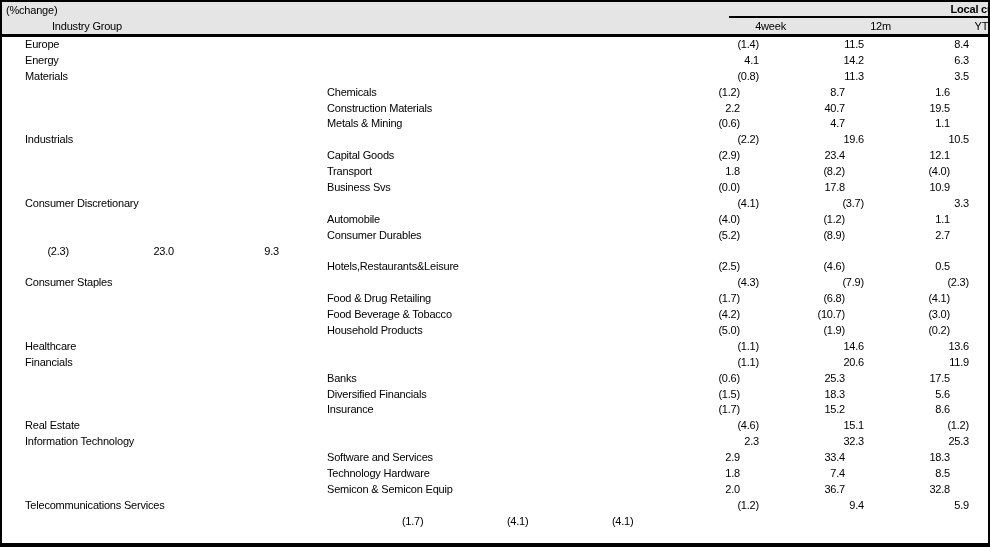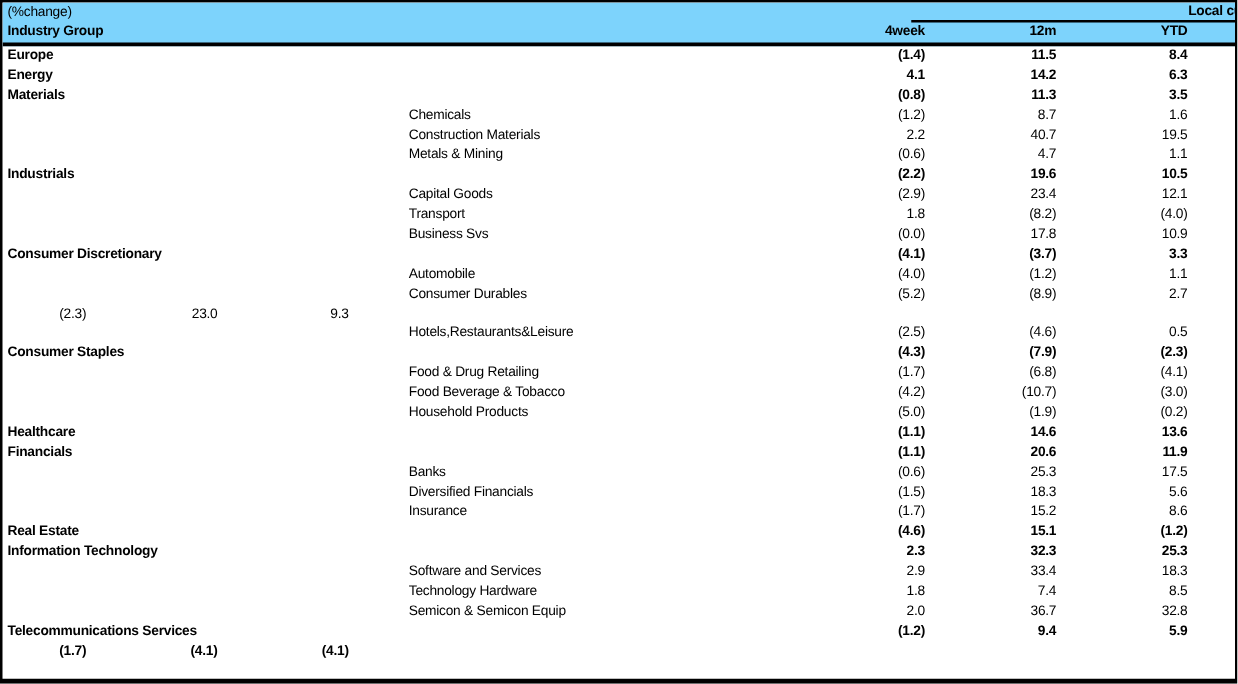--- a/index.html
+++ b/index.html
@@ -16,21 +16,21 @@
     border-bottom: 4px solid #000;
     overflow: hidden;
     font-family: "Liberation Sans", sans-serif;
     font-size: 11px;
     letter-spacing: -0.2px;
     color: #000;
   }
 
   
   .hdr {
-    background: #7dd3fc;
+    background: #e5e5e5;
     border-bottom: 3px solid #000;
   }
   .hdr-row1 {
     position: relative;
     height: 16px;
   }
   .pct-note {
     position: absolute;
     left: 4px;
     top: 1px;
@@ -45,22 +45,23 @@
     height: 16px;
     line-height: 14px;
     text-align: right;
     font-weight: bold;
     border-bottom: 2px solid #000;
   }
   .hdr-row2 {
     display: flex;
     height: 16px;
     line-height: 15px;
-    font-weight: bold;
-    align-items: flex-start;
+    font-weight: normal;
+    align-items: flex-end;
+    margin-left: 46px;
   }
 
   
   .lbl-col {
     flex: 0 0 671px;
     padding-left: 4px;
     white-space: nowrap;
     overflow: hidden;
   }
   .v {
@@ -72,21 +73,21 @@
   .v.ytd { flex: 0 0 105px; }
 
   
   .body-rows { width: 100%; }
   .row {
     display: flex;
     height: 15.9px;
     line-height: 15.9px;
     align-items: center;
   }
-  .row.bold { font-weight: bold; }
+  .row.bold { font-weight: normal; justify-content: center; }
   .lbl.indent { padding-left: 325px; }
 </style>
 </head>
 <body>
 
 <div class="sheet">
 
   <div class="hdr">
     <div class="hdr-row1">
       <span class="pct-note">(%change)</span>

